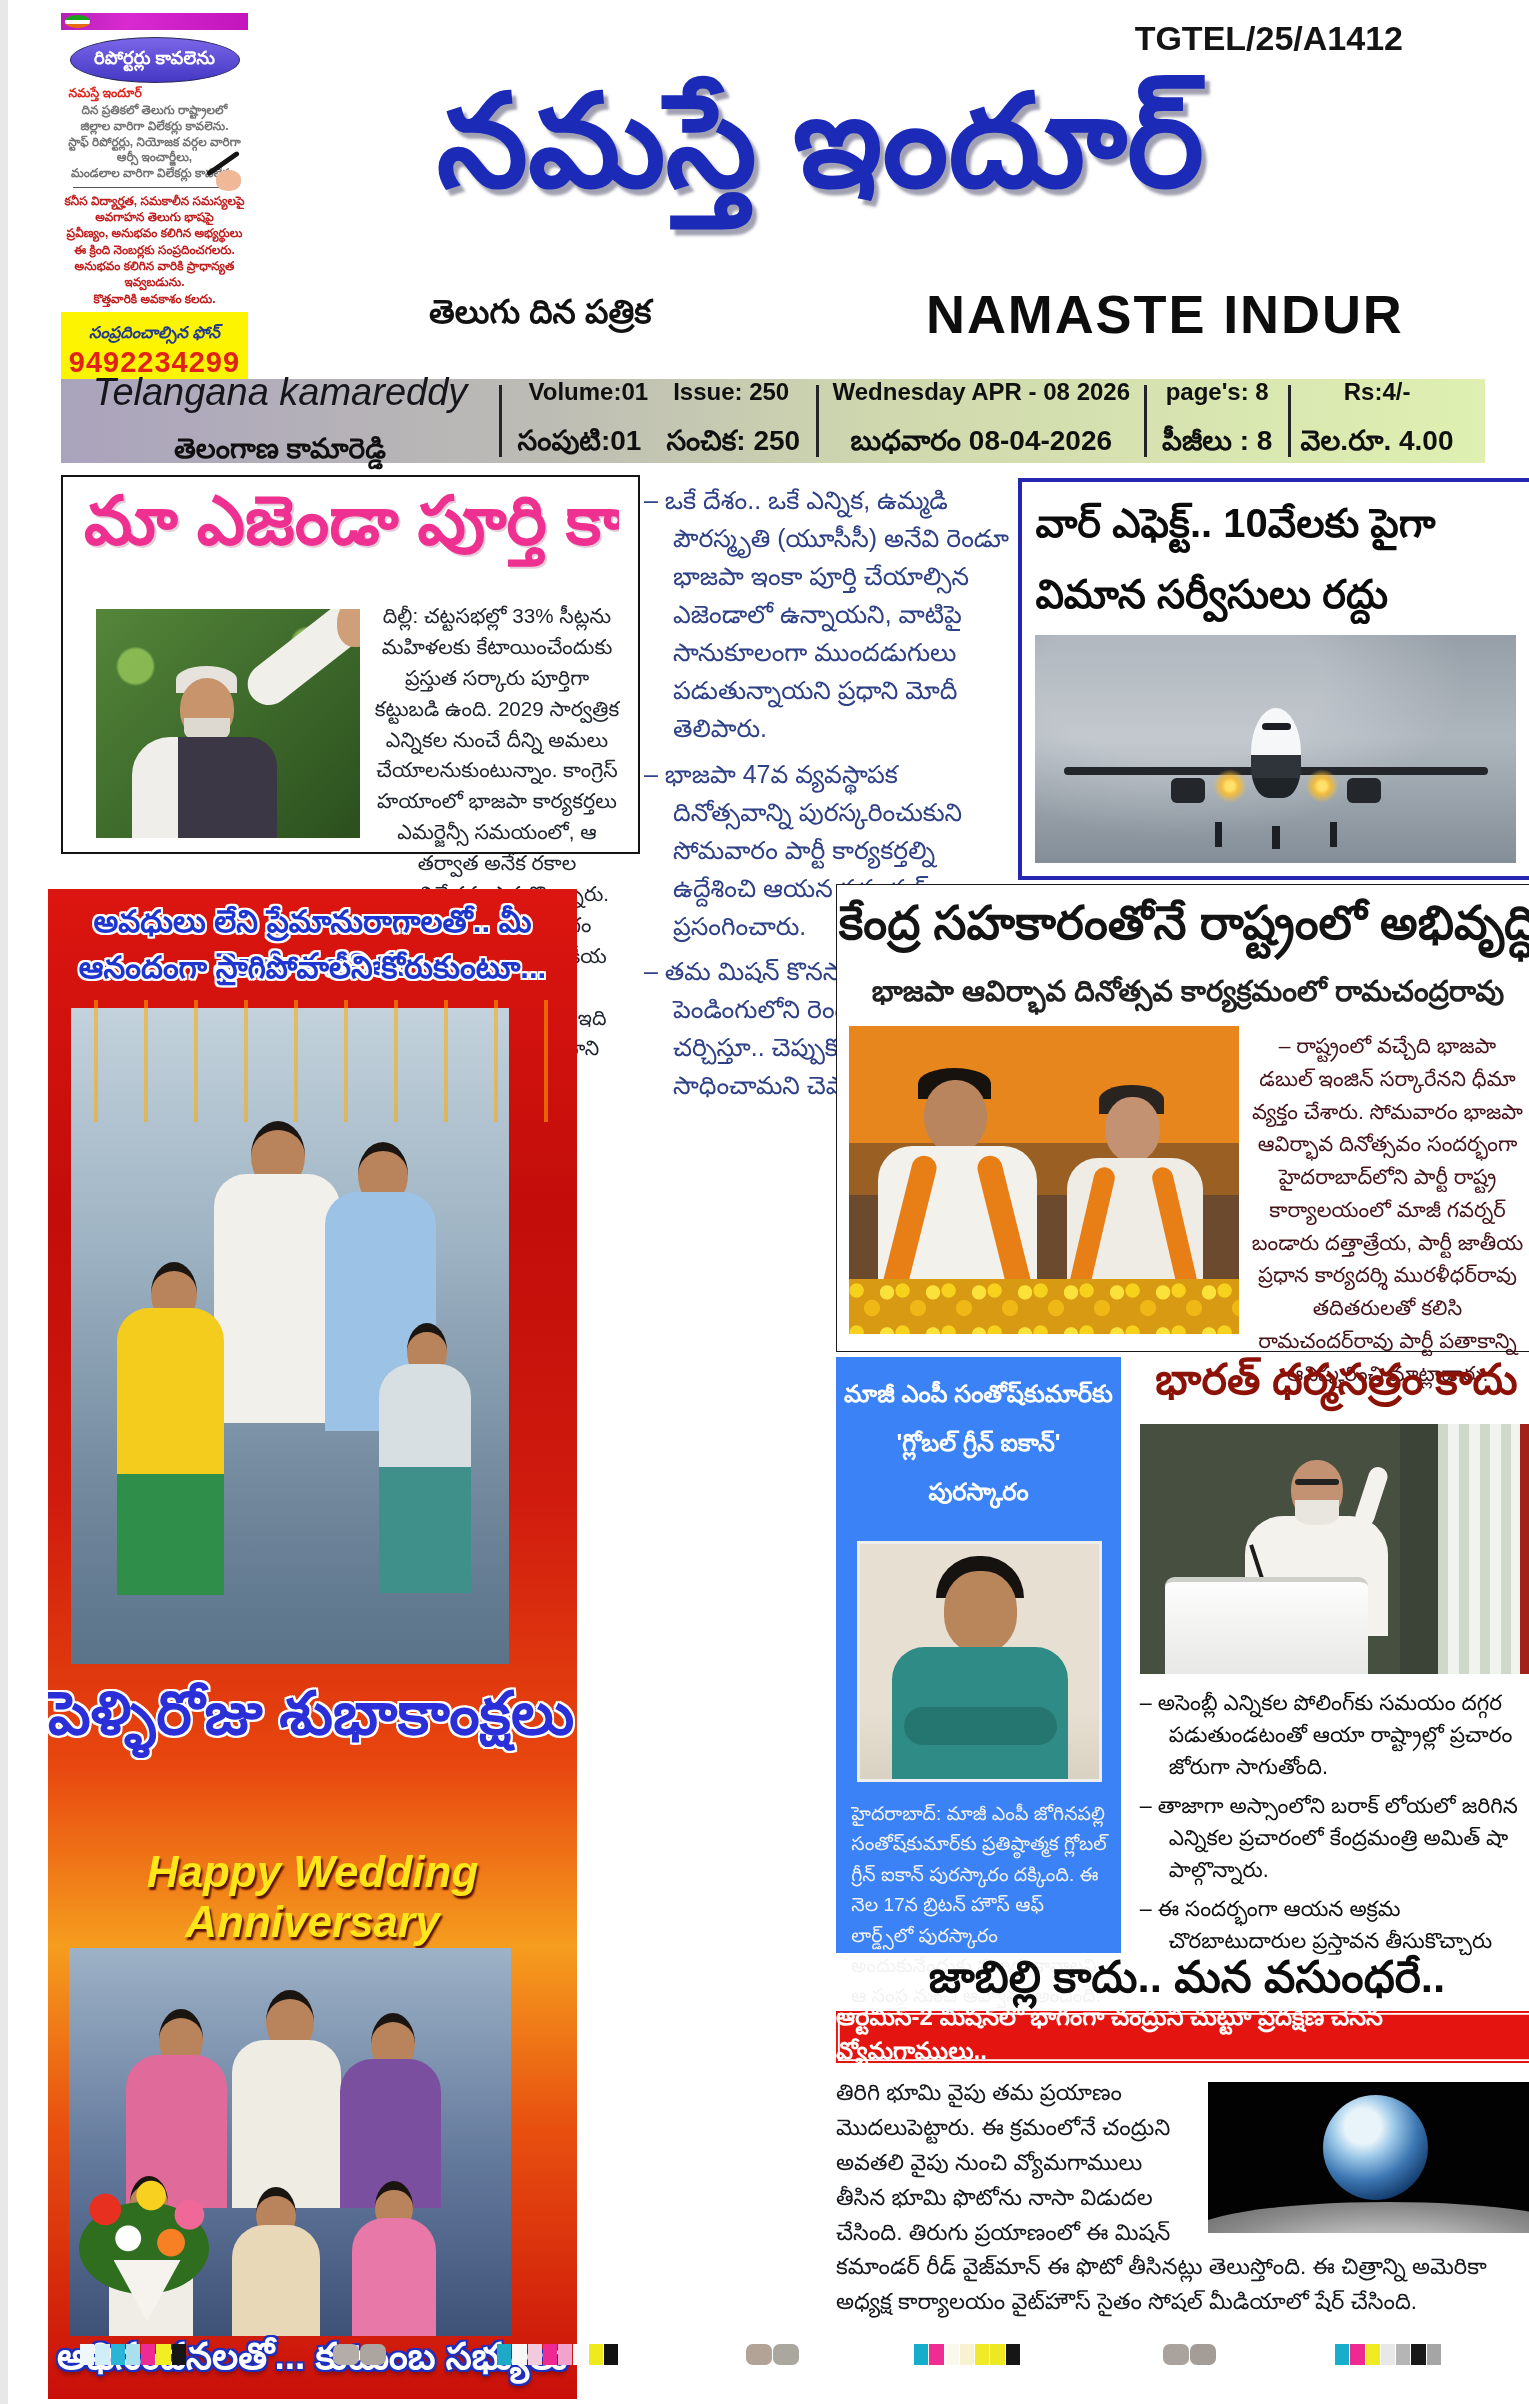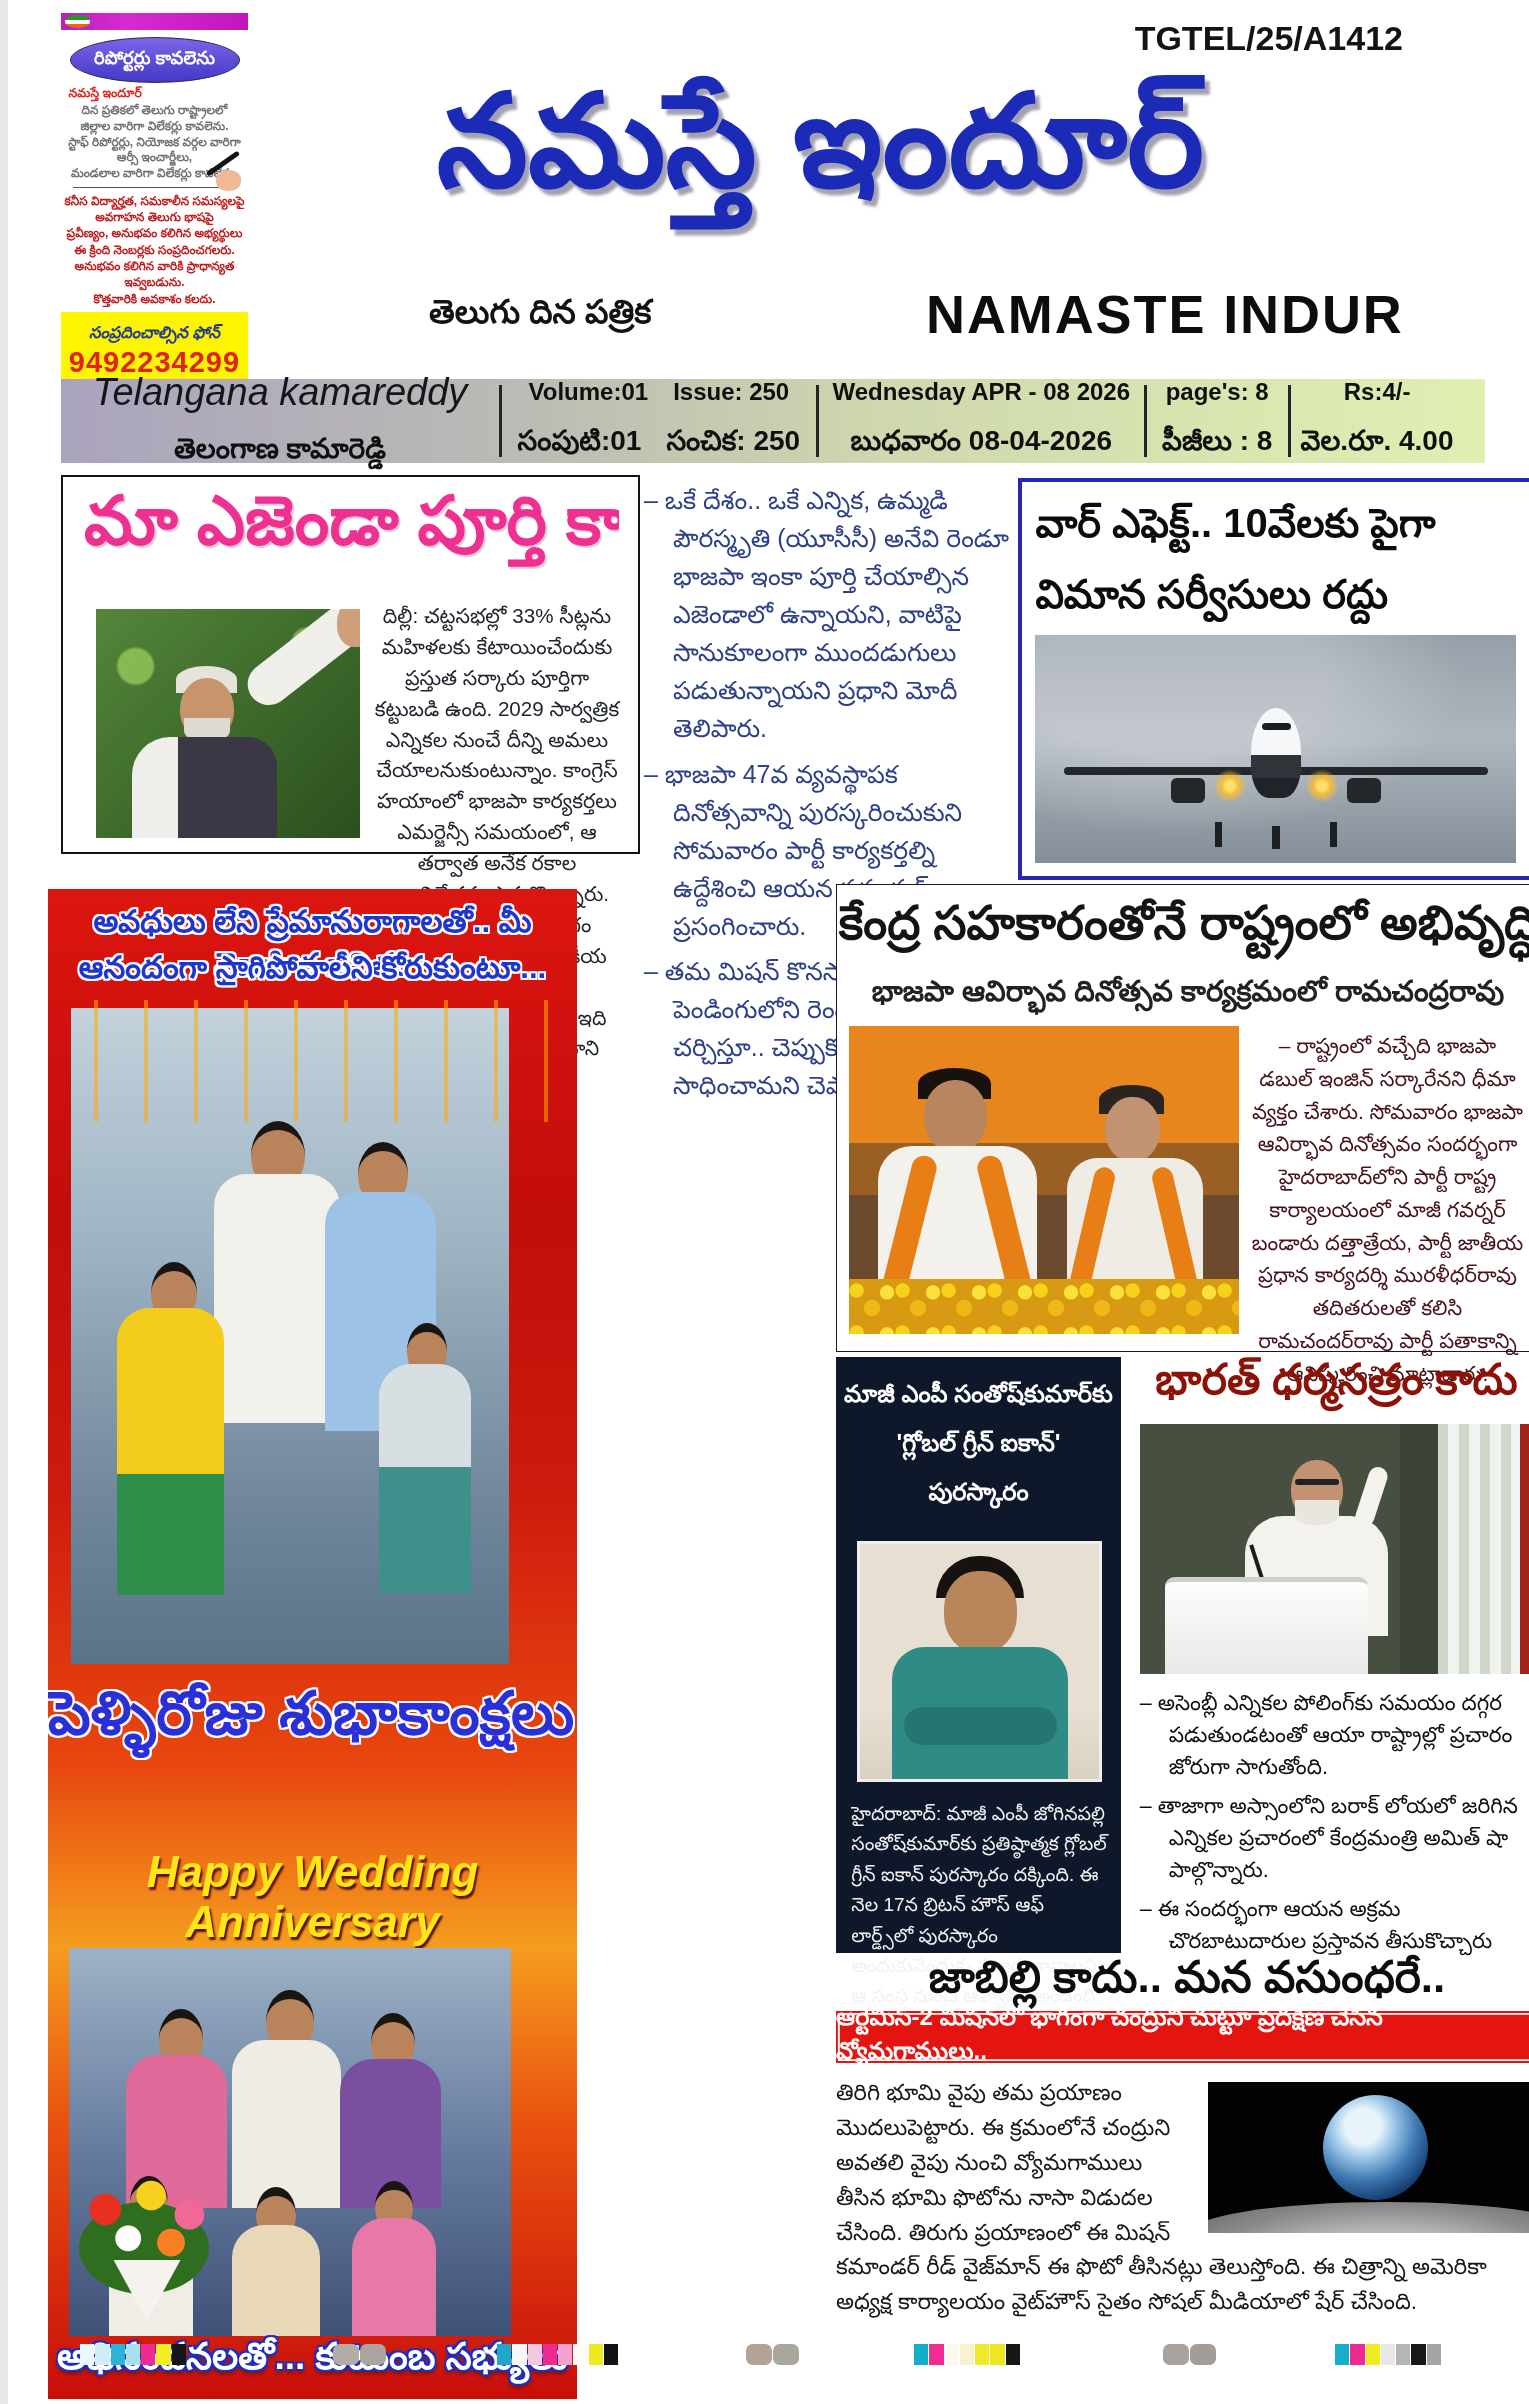--- a/index.html
+++ b/index.html
@@ -156,21 +156,21 @@
   .ldr-b-garl-l{position:absolute;left:233px;top:140px;width:21px;height:126px;background:#e87f16;border-radius:10.5px;transform:rotate(13deg);}
   .ldr-b-garl-r{position:absolute;left:315px;top:140px;width:21px;height:126px;background:#e87f16;border-radius:10.5px;transform:rotate(-13deg);}
   .flower-strip{position:absolute;left:0;bottom:0;width:100%;height:55px;background-color:#d89a12;
     background-image:radial-gradient(circle at 7.6px 11.5px,#f6d21c 0 6.7px,transparent 7.6px),
       radial-gradient(circle at 23px 29px,#f0b816 0 7.6px,transparent 8.6px),
       radial-gradient(circle at 38px 13.4px,#fae23a 0 6.7px,transparent 7.6px);
     background-size:46px 42px;}
   .bjp-body{position:absolute;left:413px;top:145px;width:275px;font-size:21px;line-height:1.56;color:#47131a;text-align:center;}
 
   
-  .santosh-box{left:828px;top:1357px;width:285px;height:596px;background:#0f172a;}
+  .santosh-box{left:828px;top:1357px;width:285px;height:596px;background:#3b82f6;}
   .santosh-title{position:absolute;top:11.5px;left:7.6px;right:7.6px;text-align:center;color:#fff;font-size:24px;font-weight:bold;line-height:2.05;}
   .photo-santosh{position:absolute;left:21px;top:184px;width:239px;height:235px;border:3.8px solid #eee;overflow:hidden;
     background:linear-gradient(180deg,#e7e0d2 0 70%,#d9d2c2);}
   .san-hair{position:absolute;left:calc(50% - 44px);top:11.5px;width:88px;height:42px;background:#161210;border-radius:44px 44px 0 0;}
   .san-head{position:absolute;left:calc(50% - 36px);top:27px;width:73px;height:82px;background:#b9855a;border-radius:46%;}
   .san-body{position:absolute;left:calc(50% - 88px);top:103px;width:176px;height:132px;background:#2f8b85;border-radius:32.5px 32.5px 0 0;}
   .san-arms{position:absolute;left:calc(50% - 76px);top:163px;width:153px;height:38px;background:#257670;border-radius:19px;}
   .santosh-body{position:absolute;left:15.3px;top:442px;right:13.4px;color:#f2f2f2;font-size:19px;line-height:1.6;}
 
   

